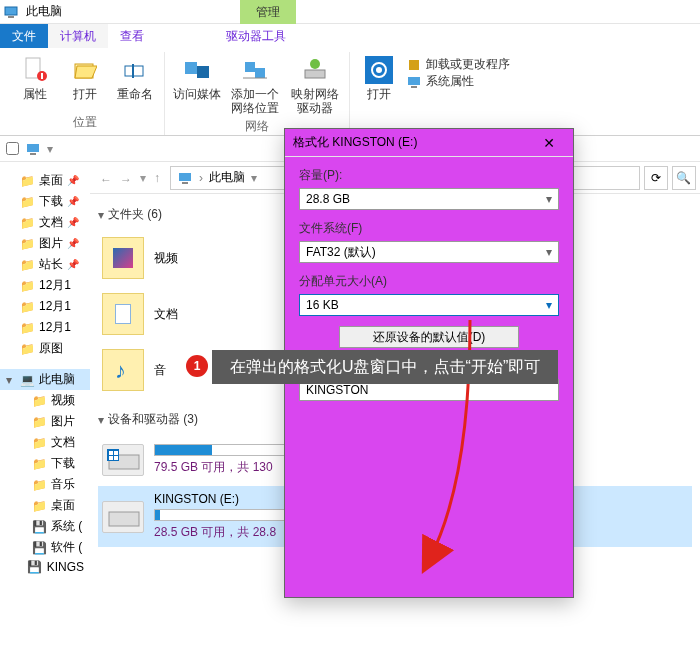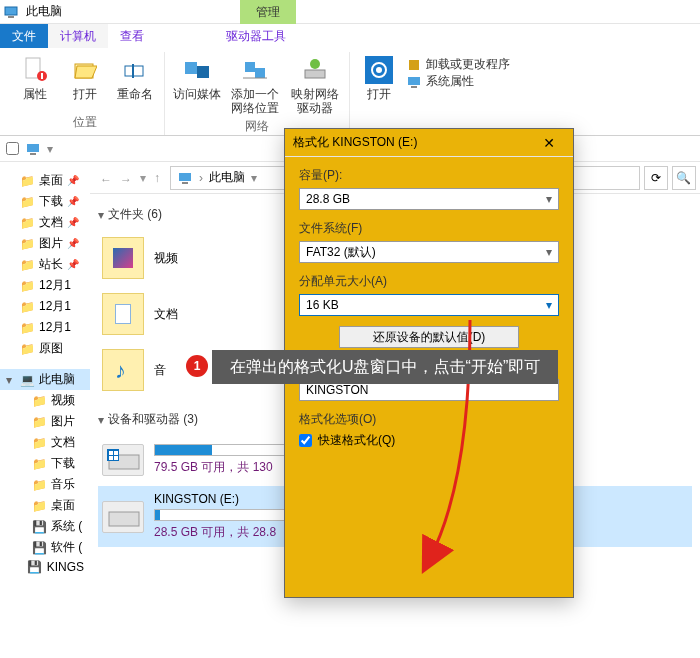--- a/index.html
+++ b/index.html
@@ -62,21 +62,21 @@
 .drives { display: flex; flex-direction: column; gap: 4px; }
 .drive-item { display: flex; align-items: center; gap: 10px; padding: 6px 4px; cursor: pointer; }
 .drive-item.selected { background: #cce8ff; }
 .drive-icon { width: 42px; height: 32px; background: #eee; border: 1px solid #ccc; border-radius: 2px; position: relative; }
 .drive-info { display: flex; flex-direction: column; gap: 3px; }
 .drive-bar { width: 160px; height: 12px; border: 1px solid #bbb; background: #fff; }
 .drive-bar-fill { height: 100%; background: #1f8dd6; }
 .drive-sub { color: #701a75; }
 
 
-.dialog { position: absolute; left: 284px; top: 128px; width: 290px; height: 470px; background: #eab308; border: 1px solid #666; box-shadow: 0 6px 20px rgba(0,0,0,.25); display: flex; flex-direction: column; }
+.dialog { position: absolute; left: 284px; top: 128px; width: 290px; height: 470px; background: #d946ef; border: 1px solid #666; box-shadow: 0 6px 20px rgba(0,0,0,.25); display: flex; flex-direction: column; }
 .dlg-title { height: 28px; display: flex; align-items: center; justify-content: space-between; padding: 0 8px; border-bottom: 1px solid #e5e5e5; }
 .dlg-close { width: 32px; text-align: center; cursor: pointer; font-size: 14px; }
 .dlg-body { flex: 1; padding: 10px 14px; overflow: hidden; }
 .fld { margin-bottom: 10px; }
 .fld-label { margin-bottom: 4px; color: #333; }
 .select, .input { width: 100%; height: 22px; border: 1px solid #999; background: #fff; display: flex; align-items: center; justify-content: space-between; padding: 0 6px; }
 .select .caret { color: #666; }
 .select.blue { border: 1px solid #0a6ebd; }
 .btn-row { height: 44px; display: flex; align-items: flex-start; justify-content: center; gap: 16px; padding-top: 2px; border-top: 1px solid #ddd; }
 .btn { width: 74px; height: 24px; border: 1px solid #999; background: #efefef; display: flex; align-items: center; justify-content: center; cursor: pointer; }
@@ -373,27 +373,20 @@
       <div class="select" style="justify-content:center;">
           <span>还原设备的默认值(D)</span>
         </div>
     </div>
     <div class="fld">
       <div class="fld-label">卷标(L)</div>
       <div class="input">
           <span>KINGSTON</span>
         </div>
     </div>
-    <div class="fld">
-      <div class="fld-label">格式化选项(O)</div>
-      <label class="chk">
-        <input type="checkbox" checked="" style="">
-        <span>快速格式化(Q)</span>
-      </label>
-    </div>
   </div>
 </div>
 
 <div class="annot-badge">1</div>
 <div class="annot-tip">在弹出的格式化U盘窗口中，点击“开始”即可</div>
 
 <svg class="arrow-svg" viewBox="0 0 180 270">
   <defs>
       <marker id="ah" markerWidth="12" markerHeight="12" refX="6" refY="6" orient="auto">
         <path d="M0,0 L12,6 L0,12 Z" fill="#e0231c"></path>

